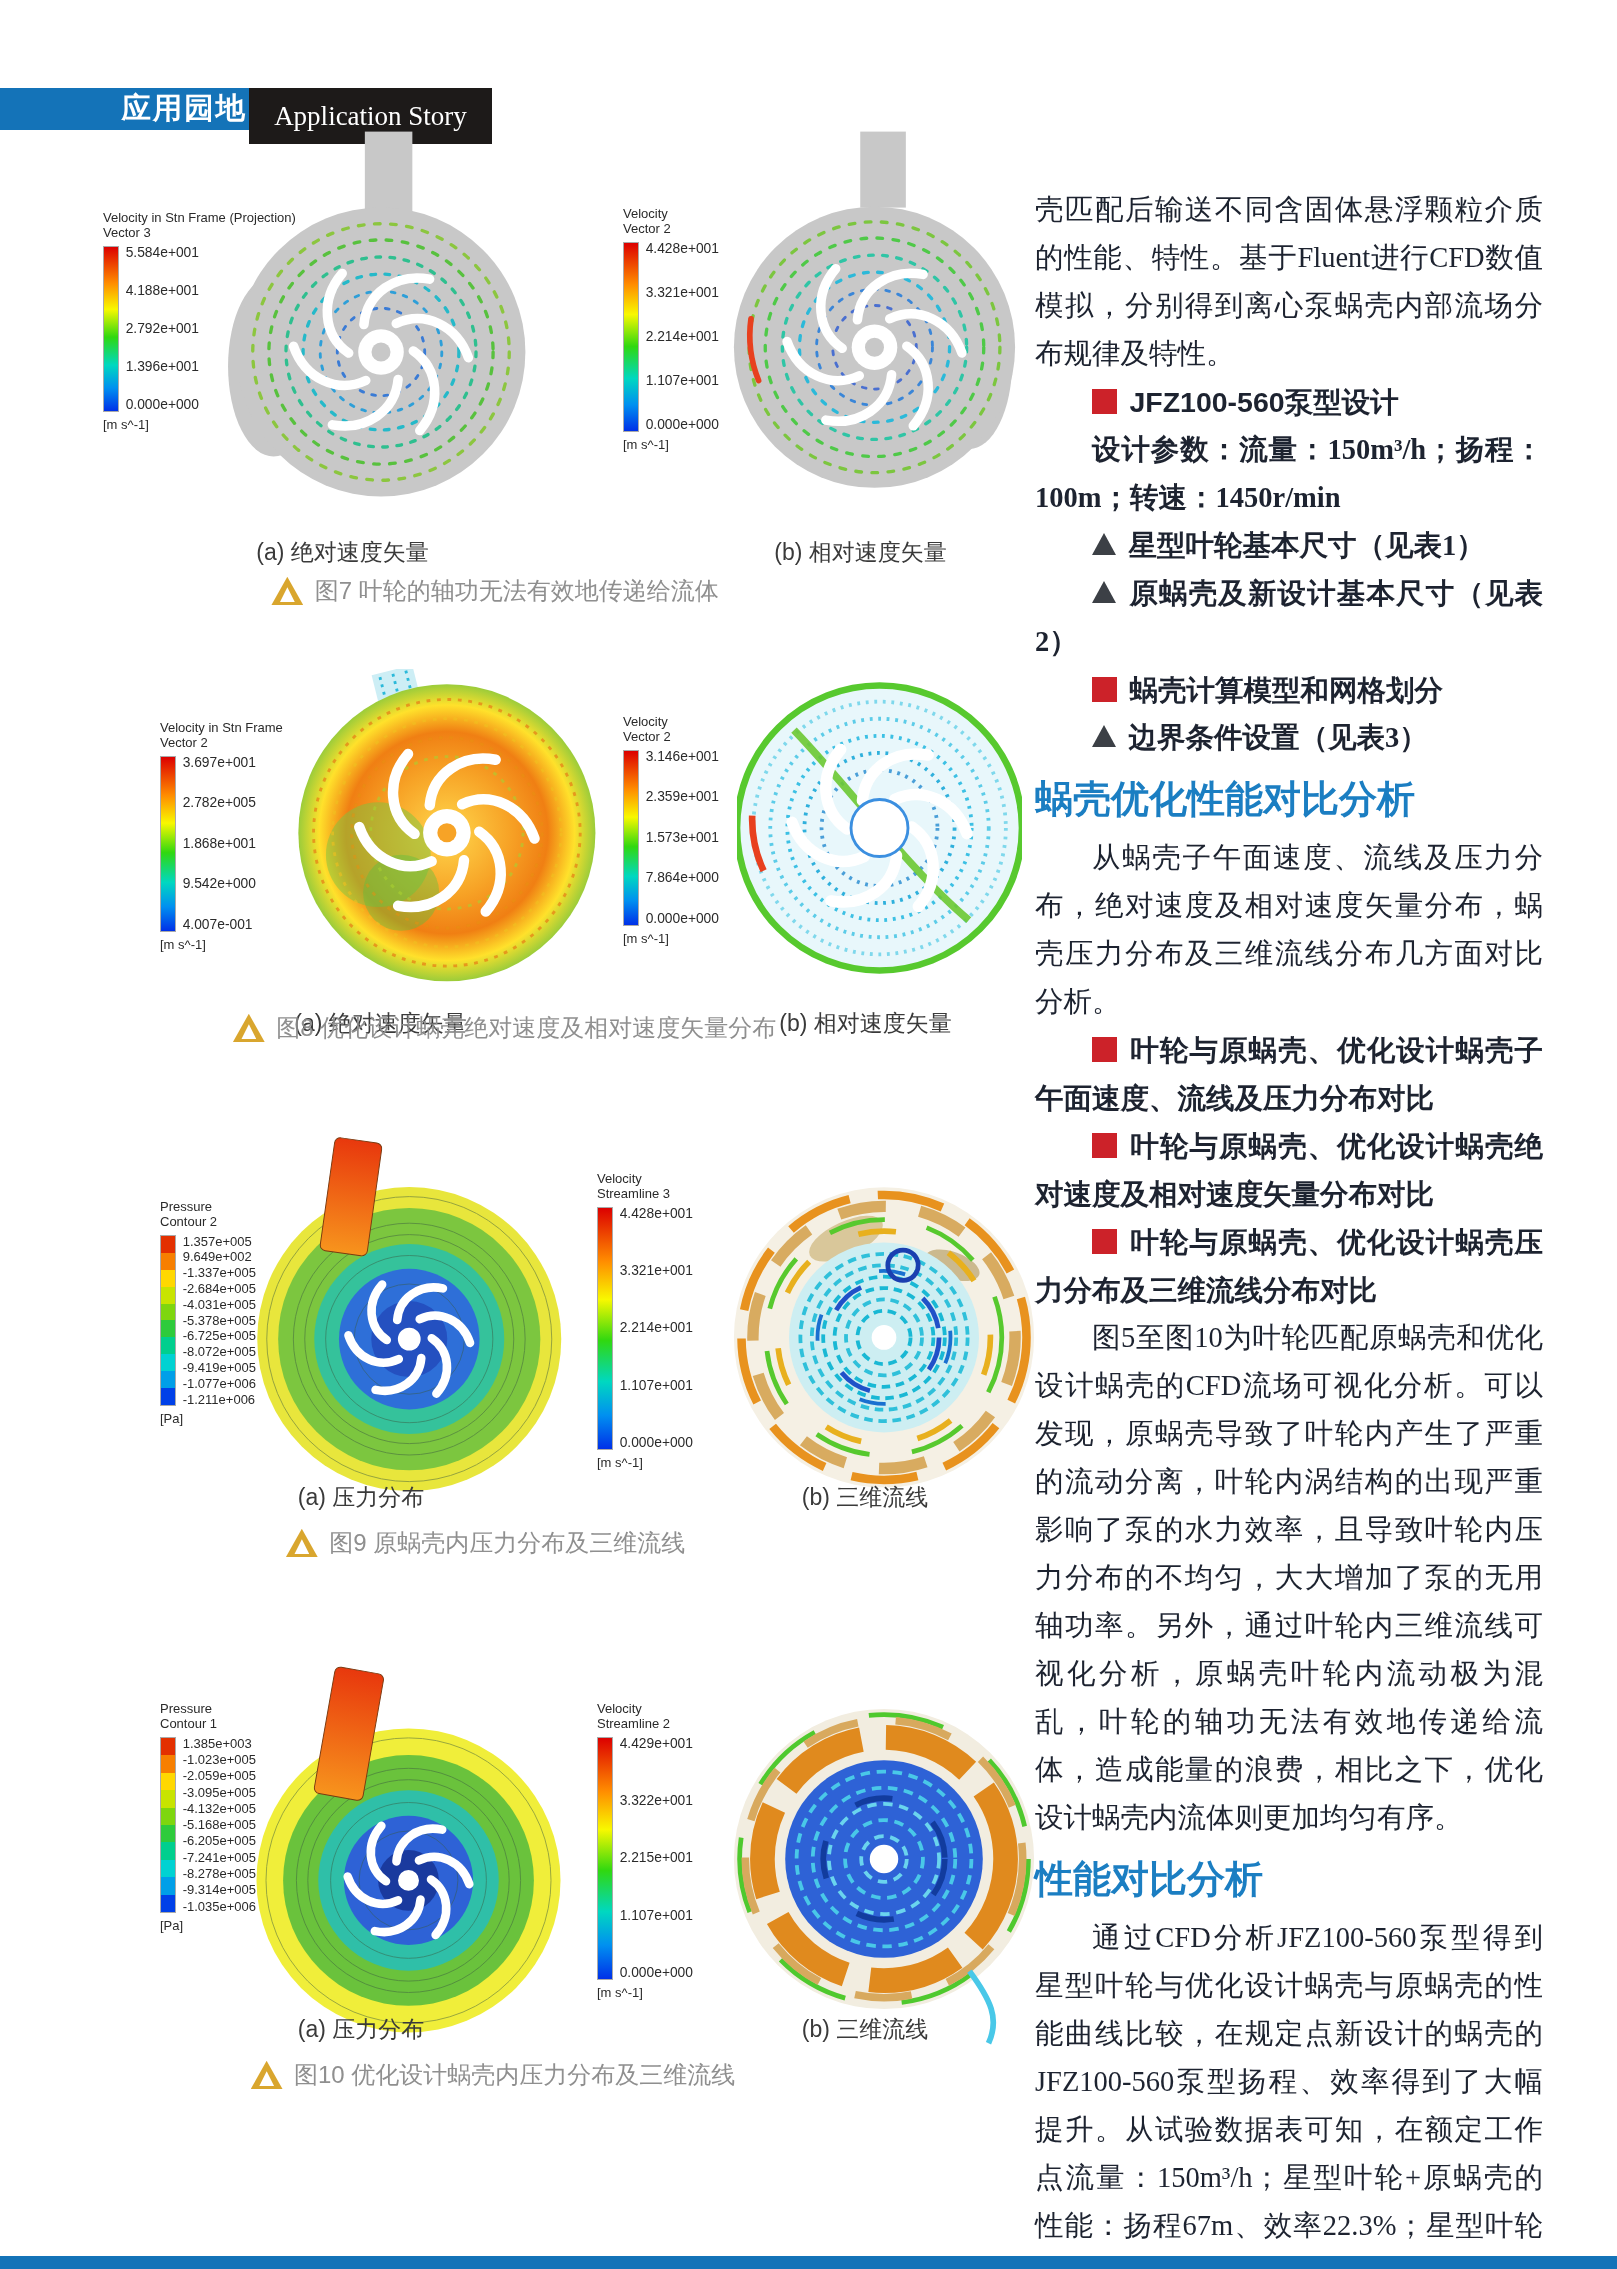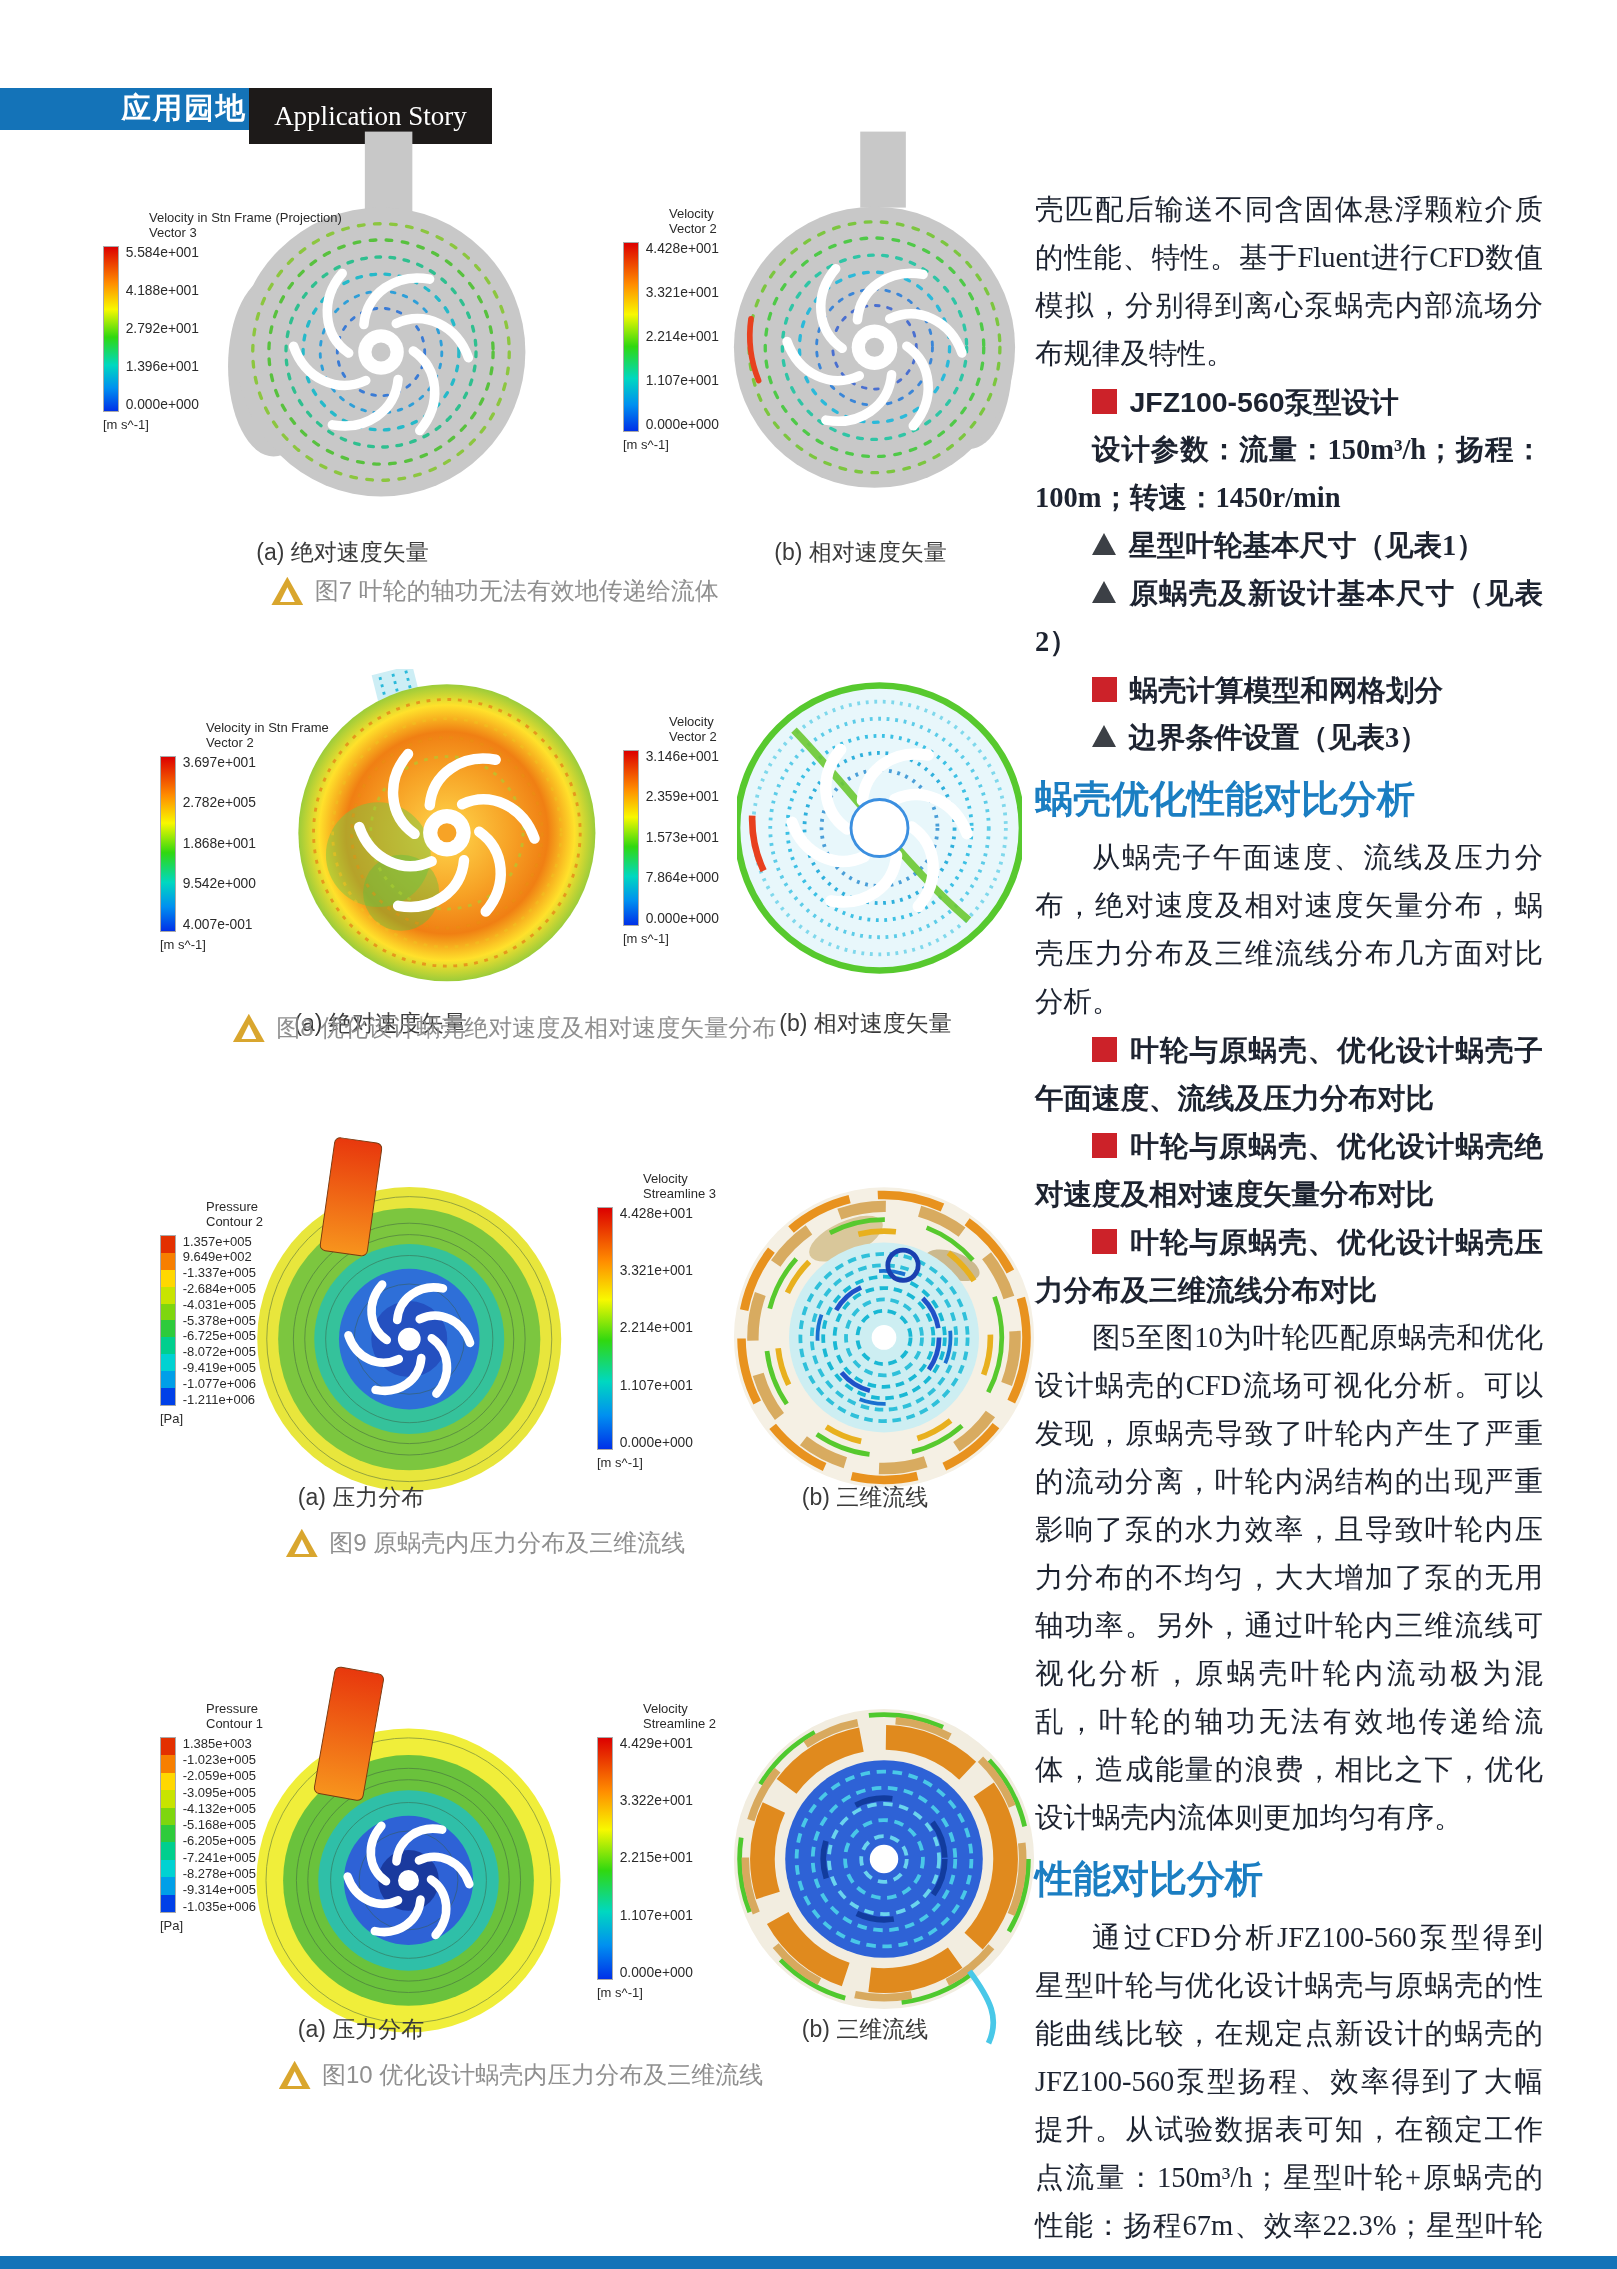--- a/index.html
+++ b/index.html
@@ -7,21 +7,21 @@
         font-family:"Liberation Sans",sans-serif;}
   
   .hdr-blue{position:absolute;left:0;top:88px;width:249px;height:42px;background:#1473b8;
             color:#fff;display:flex;align-items:center;justify-content:flex-end;padding-right:2px;
             box-sizing:border-box;font-size:29.5px;font-weight:700;letter-spacing:1.9px;}
   .hdr-black{position:absolute;left:249px;top:88px;width:243px;height:56px;background:#1d1a19;
              color:#fff;display:flex;align-items:center;justify-content:center;
              font-family:"Liberation Serif",serif;font-size:27px;}
   
   .cbar{position:absolute;color:#2a2a2a;}
-  .cb-title{font-size:13px;line-height:1.15;margin-bottom:4.8px;white-space:nowrap;margin-left:46px;}
+  .cb-title{font-size:13px;line-height:1.15;margin-bottom:4.8px;white-space:nowrap;}
   .cb-row{display:flex;gap:6.7px;align-items:center;}
   .cb-bar{width:16px;border:1px solid #aaa;box-sizing:border-box;}
   .vel{background:linear-gradient(to bottom,#dc0000,#ff8c00 22%,#f8f800 38%,#30d810 55%,
        #00d8c0 72%,#0090f0 86%,#0030e8);}
   .press{background:linear-gradient(to bottom,#e33000 0 10%,#f77f00 10% 20%,#ffd800 20% 30%,
        #c8e400 30% 40%,#7ed60e 40% 50%,#2ecb3c 50% 60%,#00cf8e 60% 70%,#00d2d2 70% 80%,
        #009fe8 80% 90%,#0040e8 90% 100%);}
   .cb-ticks{display:flex;flex-direction:column;justify-content:space-between;margin:-6.7px 0;
             font-size:13.8px;white-space:nowrap;}
   .cb-ticks.dense{font-size:13px;margin:-5.7px 0;}
@@ -456,21 +456,21 @@
           <div>2.215e+001</div>
           <div>1.107e+001</div>
           <div>0.000e+000</div>
         </div>
     </div>
     <div class="cb-unit">[m s^-1]</div>
   </div>
 
   <div class="cap" style="left:266px;top:2014px;width:190px">(a) 压力分布</div>
   <div class="cap" style="left:770px;top:2014px;width:190px">(b) 三维流线</div>
-  <div class="figtitle" style="left:226px;top:2059px;width:590px">
+  <div class="figtitle" style="left:198px;top:2059px;width:590px">
     <span class="badge"></span>
     <span>图10 优化设计蜗壳内压力分布及三维流线</span>
   </div>
 
   <div class="article">
     <p>壳匹配后输送不同含固体悬浮颗粒介质的性能、特性。基于Fluent进行CFD数值模拟，分别得到离心泵蜗壳内部流场分布规律及特性。</p>
     <p class="b-item">
       <span class="sq"></span><span>JFZ100-560泵型设计</span>
     </p>
     <p class="indent bold-serif">设计参数：流量：150m³/h；扬程：100m；转速：1450r/min</p>

